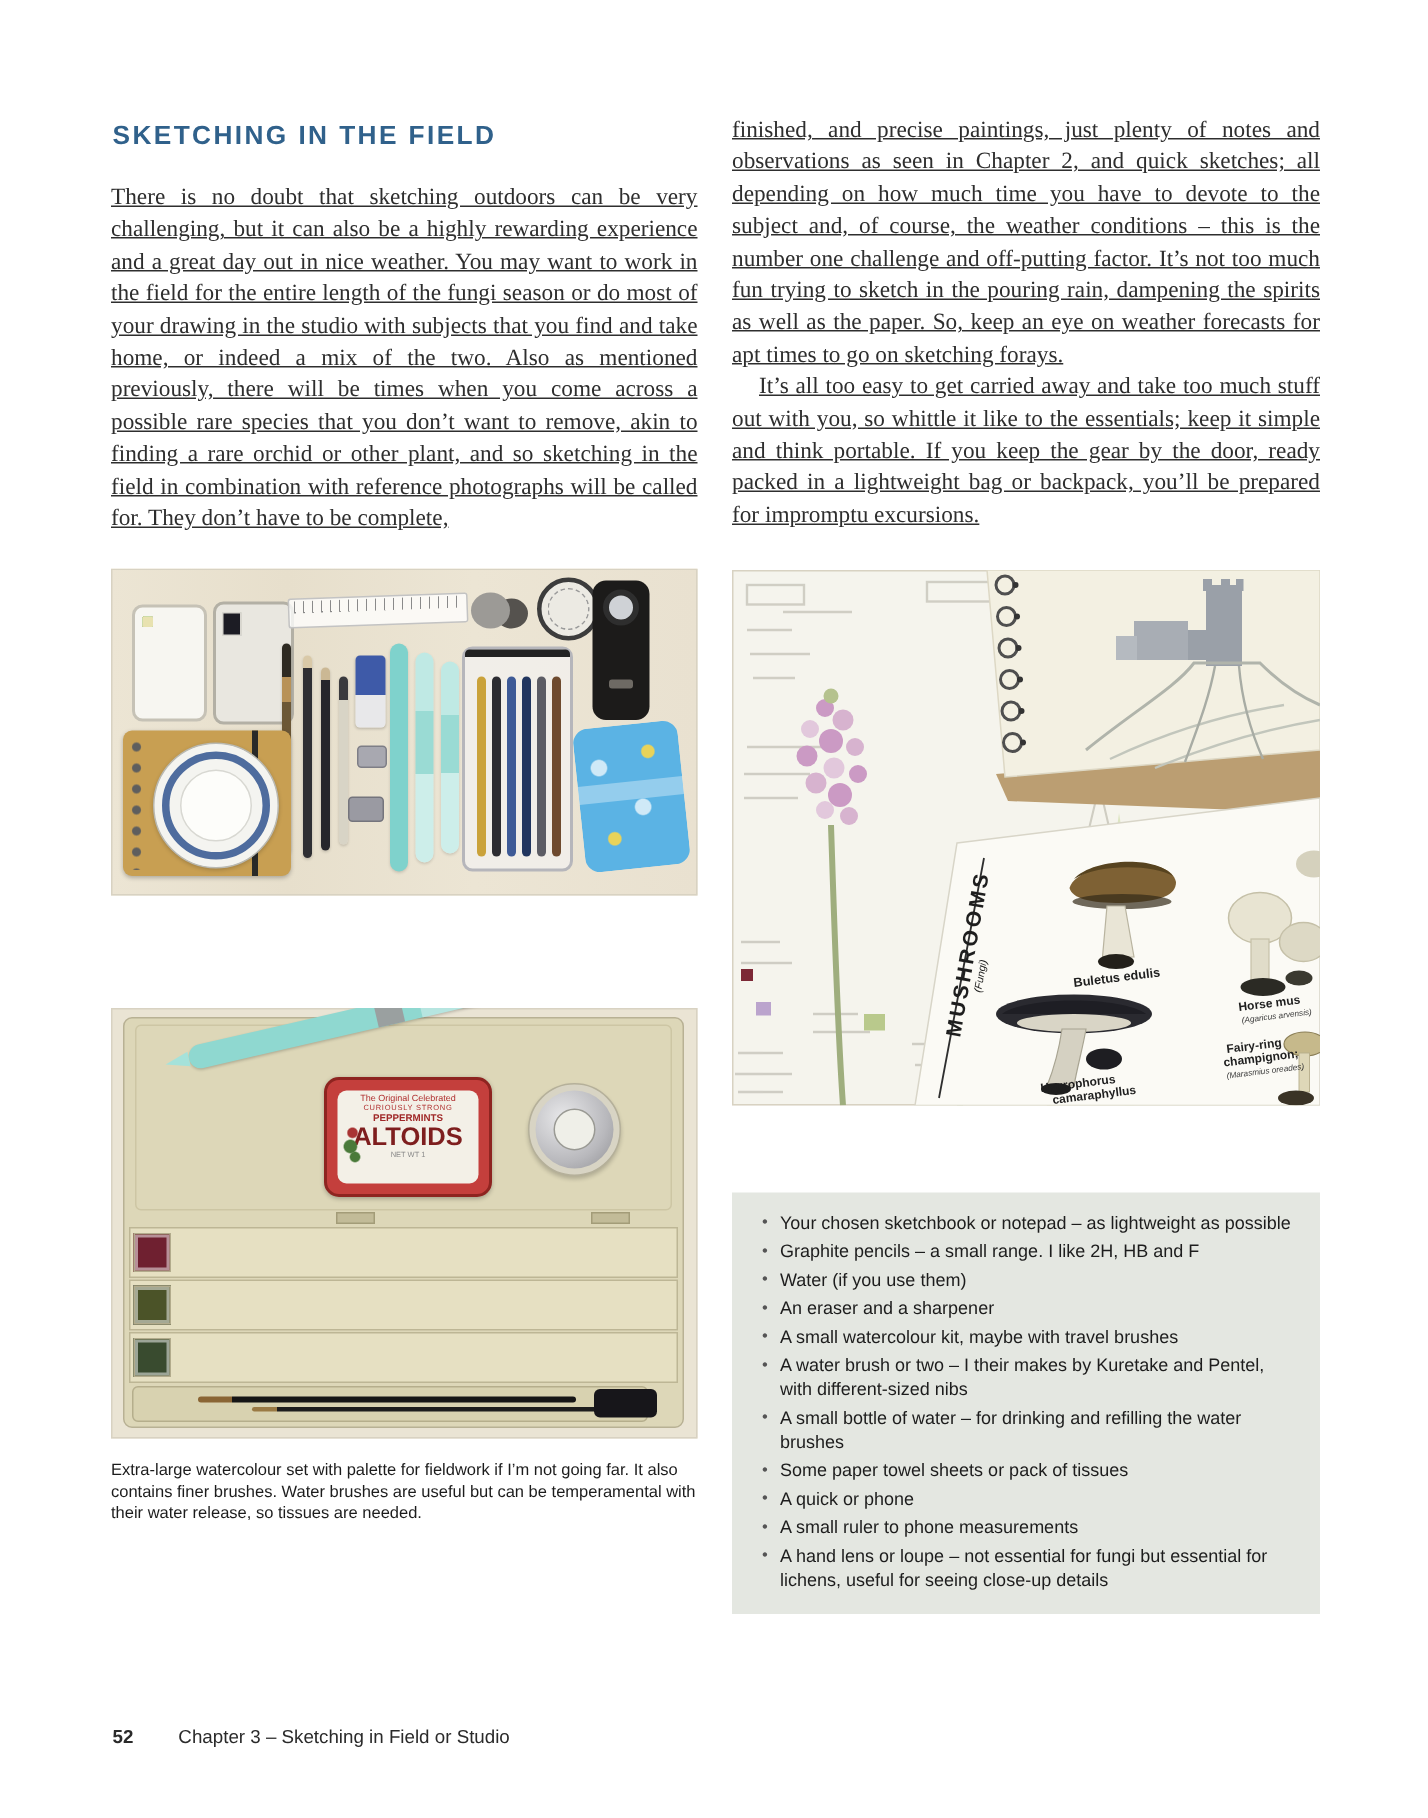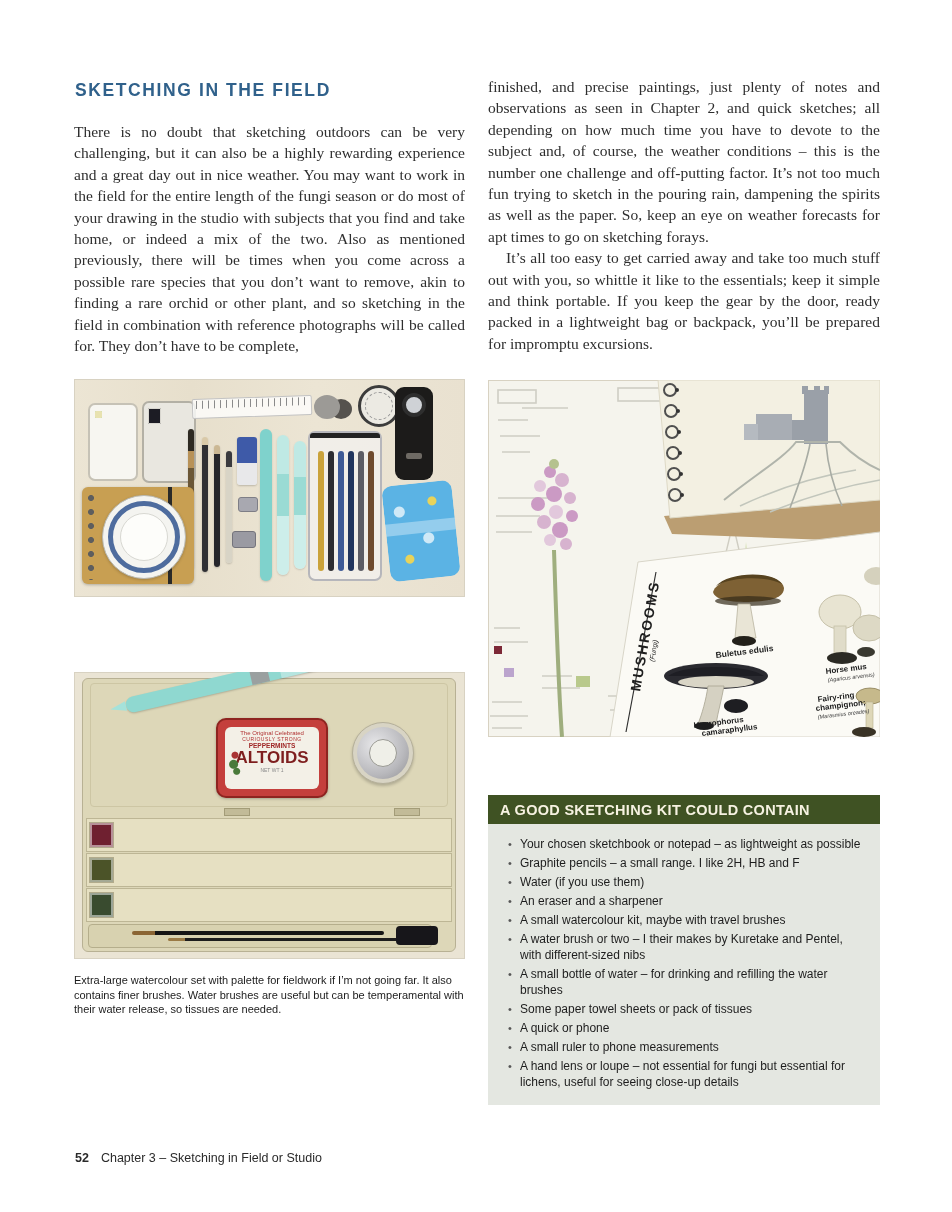--- a/index.html
+++ b/index.html
@@ -8,21 +8,21 @@
     overflow:hidden; font-family:"Liberation Serif", serif; color:#2e2e2e;
   }
 
   
   .heading {
     position:absolute; left:75px; top:80px; margin:0;
     font-family:"Liberation Sans", sans-serif; font-weight:bold;
     font-size:17.5px; letter-spacing:1.6px; color:#30618b;
   }
   .bodycol { position:absolute; font-size:15.5px; line-height:21.4px; text-align:justify; }
-  .bodycol p { margin:0; }
+  .bodycol p { margin:0;text-decoration:underline; }
   .bodycol p.indent { text-indent:18px; }
   .caption {
     position:absolute; font-family:"Liberation Sans", sans-serif;
     font-size:11px; line-height:14.6px; color:#1c1c1c;
   }
 
   
   .photo { position:absolute; overflow:hidden; box-shadow:0 0 0 1px #d8d2c2 inset; }
   .photo * { position:absolute; box-sizing:border-box; }
 
@@ -103,21 +103,21 @@
   .kitbox { position:absolute; left:488px; top:795px; width:392px; font-family:"Liberation Sans", sans-serif; }
   .kitbox .hdr { background:#3f5223; color:#f6f2e1; font-weight:bold; font-size:14.5px; letter-spacing:.3px; padding:7px 12px 6px 12px; }
   .kitbox .bd { background:#e4e7e1; padding:12px 14px 12px 12px; }
   .kitbox ul { list-style:none; margin:0; padding:0; }
   .kitbox li { display:flex; margin:0 0 3px 0; font-size:12px; line-height:16px; color:#1d1d1d; }
   .kitbox .blt { width:20px; text-align:center; color:#555; flex:none; font-size:11px; }
   .kitbox .itxt { flex:1; }
 
   
   .footer { position:absolute; left:75px; top:1151px; font-family:"Liberation Sans", sans-serif; font-size:12.5px; color:#2a2a2a; }
-  .footer .pn { font-weight:bold; margin-right:12px; }
+  .footer .pn { font-weight:bold; margin-right:30px; }
 </style>
 </head>
 <body>
 
 <div class="page">
 
   <h1 class="heading">SKETCHING IN THE FIELD</h1>
 
   <div class="bodycol" style="left:74px; top:121px; width:391px;">
     <p>There is no doubt that sketching outdoors can be very challenging, but it can also be a highly rewarding experience and a great day out in nice weather. You may want to work in the field for the entire length of the fungi season or do most of your drawing in the studio with subjects that you find and take home, or indeed a mix of the two. Also as mentioned previously, there will be times when you come across a possible rare species that you don’t want to remove, akin to finding a rare orchid or other plant, and so sketching in the field in combination with reference photographs will be called for. They don’t have to be complete,</p>
@@ -411,21 +411,20 @@
           <ellipse cx="376" cy="352" rx="12" ry="5" fill="#3a3326"></ellipse>
         </g>
         <text transform="translate(330,322) rotate(-7)" font-family="Liberation Sans, sans-serif" font-size="8" font-weight="bold" fill="#1e1e1e">Fairy-ring</text>
         <text transform="translate(328,331) rotate(-7)" font-family="Liberation Sans, sans-serif" font-size="8" font-weight="bold" fill="#1e1e1e">champignon;</text>
         <text transform="translate(330,339) rotate(-7)" font-family="Liberation Sans, sans-serif" font-size="5.5" font-style="italic" fill="#3a3a3a">(Marasmius oreades)</text>
       </g>
     </svg>
   </div>
 
   <aside class="kitbox">
-    <div class="hdr">A GOOD SKETCHING KIT COULD CONTAIN</div>
     <div class="bd">
       <ul>
 
           <li>
             <span class="blt">•</span>
             <span class="itxt">Your chosen sketchbook or notepad – as lightweight as possible</span>
           </li>
 
           <li>
             <span class="blt">•</span>

